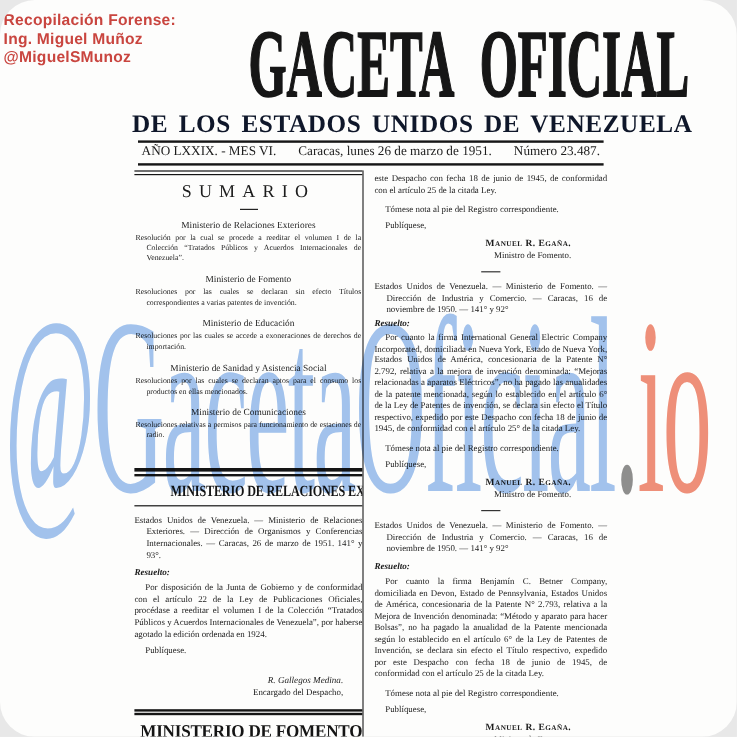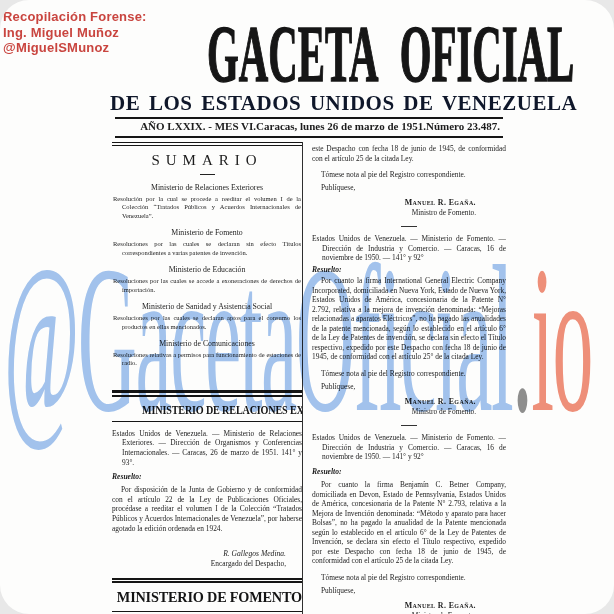--- a/index.html
+++ b/index.html
@@ -27,22 +27,22 @@
   }
   .masthead-sub {
     position:absolute; top:91px; left:0; width:100%; text-align:left;
     font-weight:bold; font-size:21px; white-space:nowrap; letter-spacing:0.5px;
     word-spacing:3px; color:#0f172a;
   }
   .rule-a { position:absolute; left:5px; right:3px; border-top:2px solid #161616; }
   .r1 { top:117px; } .r2 { top:136px; }
   .date-row {
     position:absolute; top:120px; left:8px; right:6px;
-    display:flex; justify-content:flex-end;
-    font-weight:bold; font-size:11px; white-space:nowrap;
+    display:flex; justify-content:space-between;
+    font-weight:normal; font-size:11px; white-space:nowrap;
   }
 
   
   .columns { position:absolute; top:142px; left:112px; width:394px; display:flex; align-items:flex-start; }
   .col-left  { width:190px; }
   .col-right { width:204px; box-sizing:border-box; border-left:1px solid #2f2f2f; padding-left:9px; min-height:462px; }
 
   
   .sumario { border-top:4px double #151515; border-bottom:3px solid #151515; padding:3px 1px 22px; }
   .sumario-title { text-align:center; font-size:15px; letter-spacing:6px; margin-top:3px; }
@@ -132,20 +132,21 @@
         <div class="sum-text">Resoluciones relativas a permisos para funcionamiento de estaciones de radio.</div>
       </div>
 
       <div class="section-header">
         <span class="squeeze">MINISTERIO DE RELACIONES EXTERIORES</span>
       </div>
 
       <div class="dateline">Estados Unidos de Venezuela. — Ministerio de Relaciones Exteriores. — Dirección de Organismos y Conferencias Internacionales. — Caracas, 26 de marzo de 1951. 141° y 93°.</div>
       <div class="resuelto">Resuelto:</div>
       <div class="para">Por disposición de la Junta de Gobierno y de conformidad con el artículo 22 de la Ley de Publicaciones Oficiales, procédase a reeditar el volumen I de la Colección “Tratados Públicos y Acuerdos Internacionales de Venezuela”, por haberse agotado la edición ordenada en 1924.</div>
+      <div class="pub">Publíquese.</div>
       <div class="sig">
         <div class="name-italic">R. Gallegos Medina.</div>
         <div class="stitle">Encargado del Despacho,</div>
       </div>
 
       <div class="section-header mf-head">
         <span class="squeeze">MINISTERIO DE FOMENTO</span>
       </div>
 
       <div class="dateline">Estados Unidos de Venezuela. — Ministerio de Fomento. — Dirección de Industria y Comercio. — Caracas, 16 de noviembre de 1950. — 141° y 92°</div>

